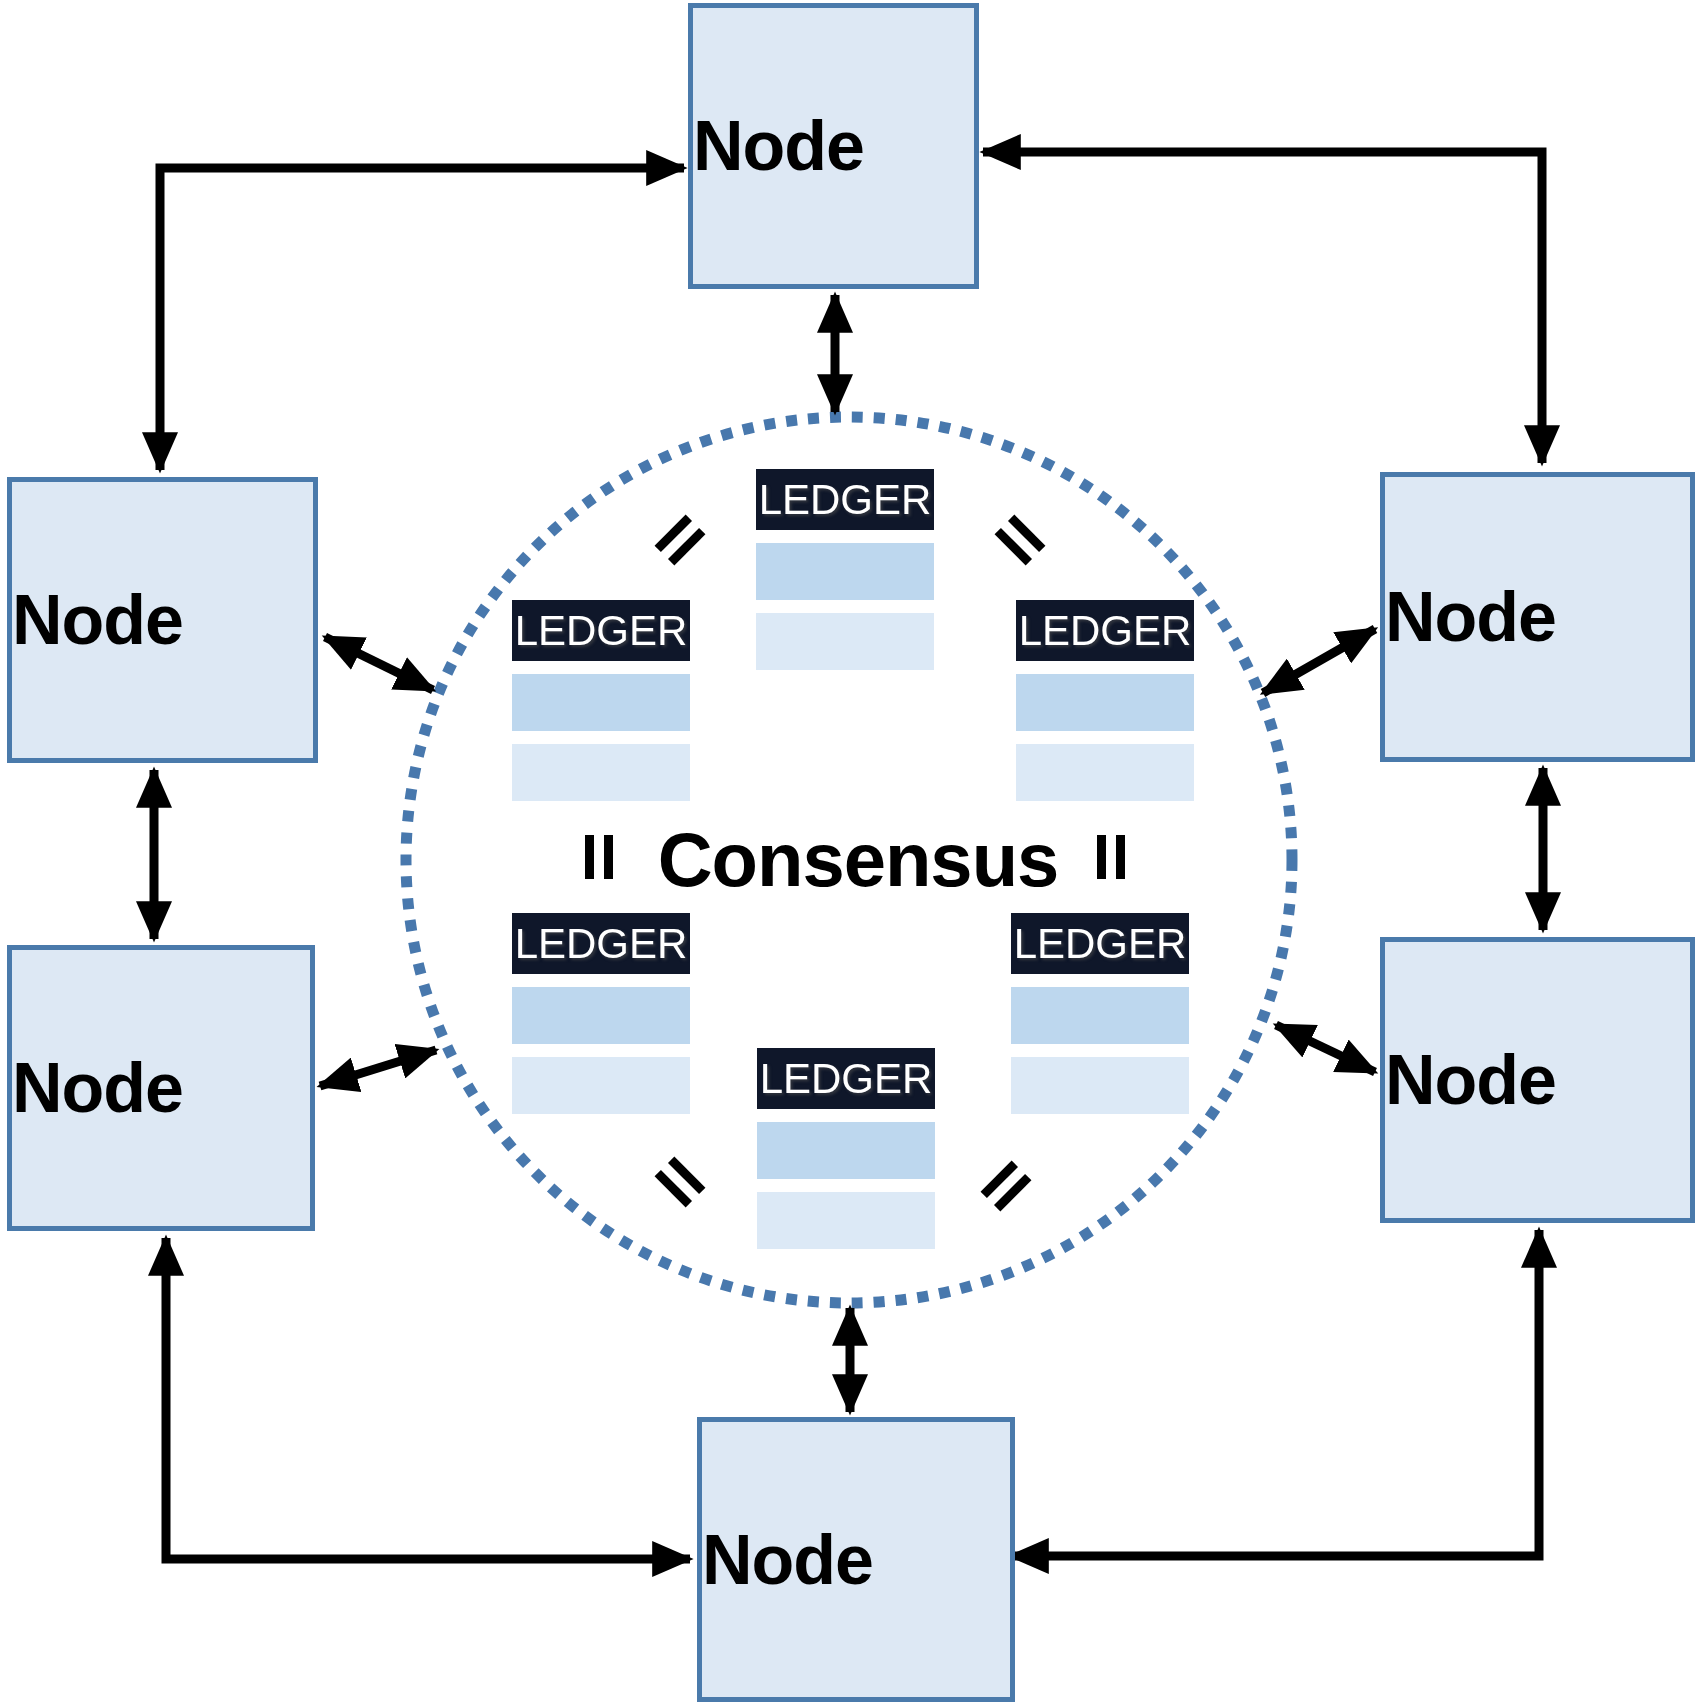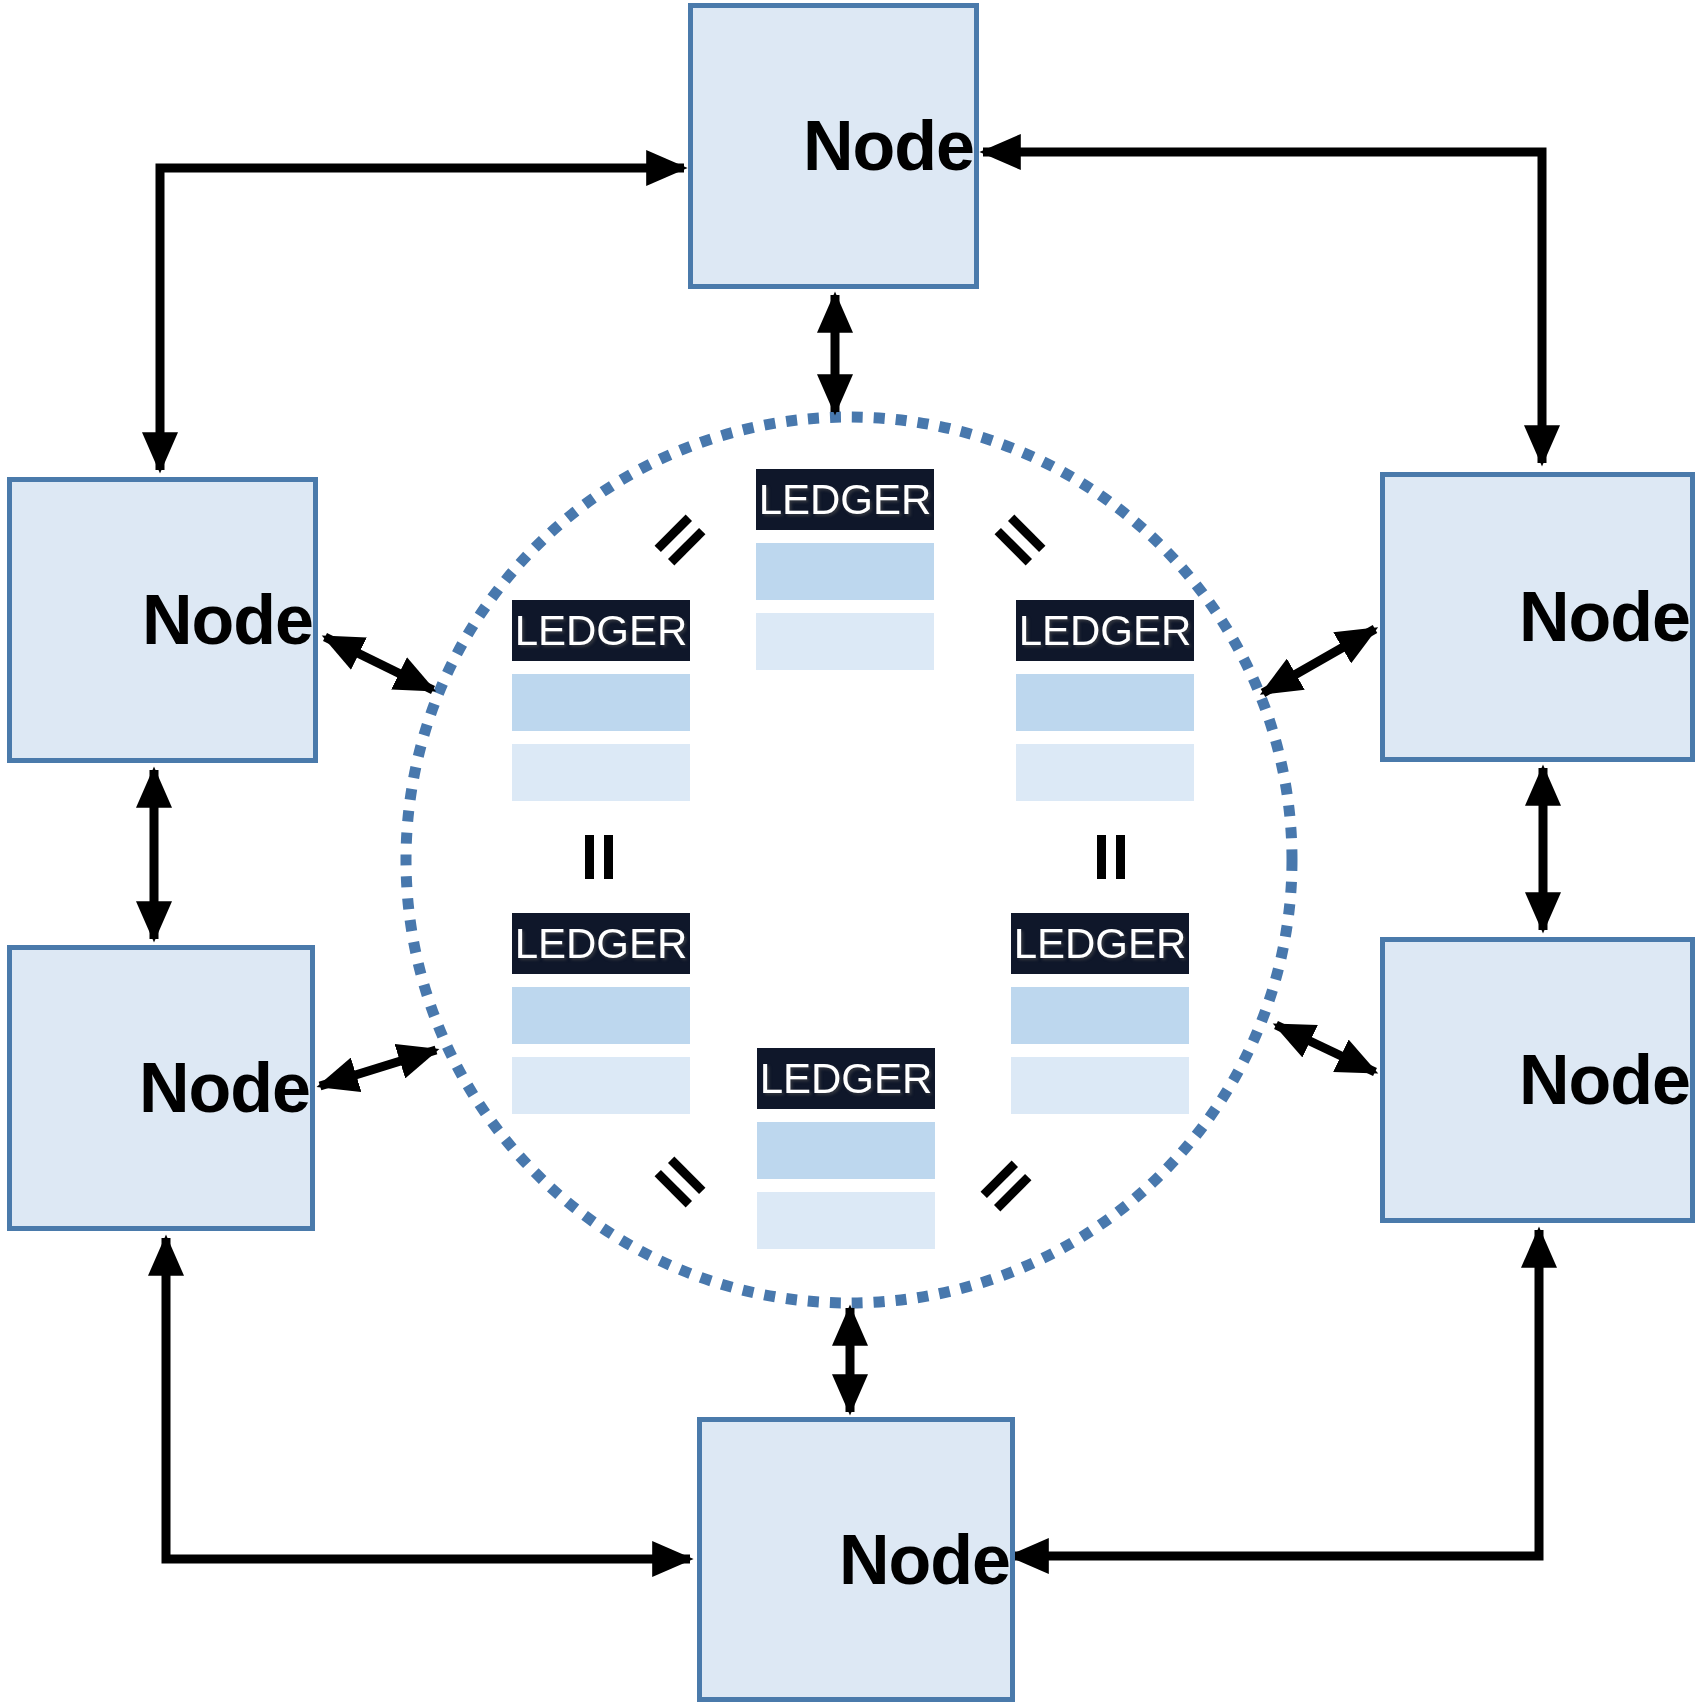--- a/index.html
+++ b/index.html
@@ -9,21 +9,21 @@
     background:#ffffff;
     font-family:"Liberation Sans",sans-serif;
     overflow:hidden;
   }
   
   .node{
     position:absolute;
     box-sizing:border-box;
     border:5px solid #4a7aab;
     background:#dde8f4;
-    display:flex;align-items:center;justify-content:flex-end;
+    display:flex;align-items:center;justify-content:flex-start;
     font-weight:bold;font-size:70px;color:#000;
     letter-spacing:-1px;
   }
   .node-top{left:688px;top:3px;width:291px;height:286px;}
   .node-left-upper{left:7px;top:477px;width:311px;height:286px;}
   .node-left-lower{left:7px;top:945px;width:308px;height:286px;}
   .node-right-upper{left:1380px;top:472px;width:315px;height:290px;}
   .node-right-lower{left:1380px;top:937px;width:315px;height:286px;}
   .node-bottom{left:697px;top:1417px;width:318px;height:285px;}
 
@@ -166,14 +166,15 @@
     </div>
   <div class="eq eq-bottom-left">
       <div class="bar"></div>
       <div class="bar"></div>
     </div>
   <div class="eq eq-bottom-right">
       <div class="bar"></div>
       <div class="bar"></div>
     </div>
 
+  <div class="consensus">Consensus</div>
 
 </div>
 
 </body></html>

